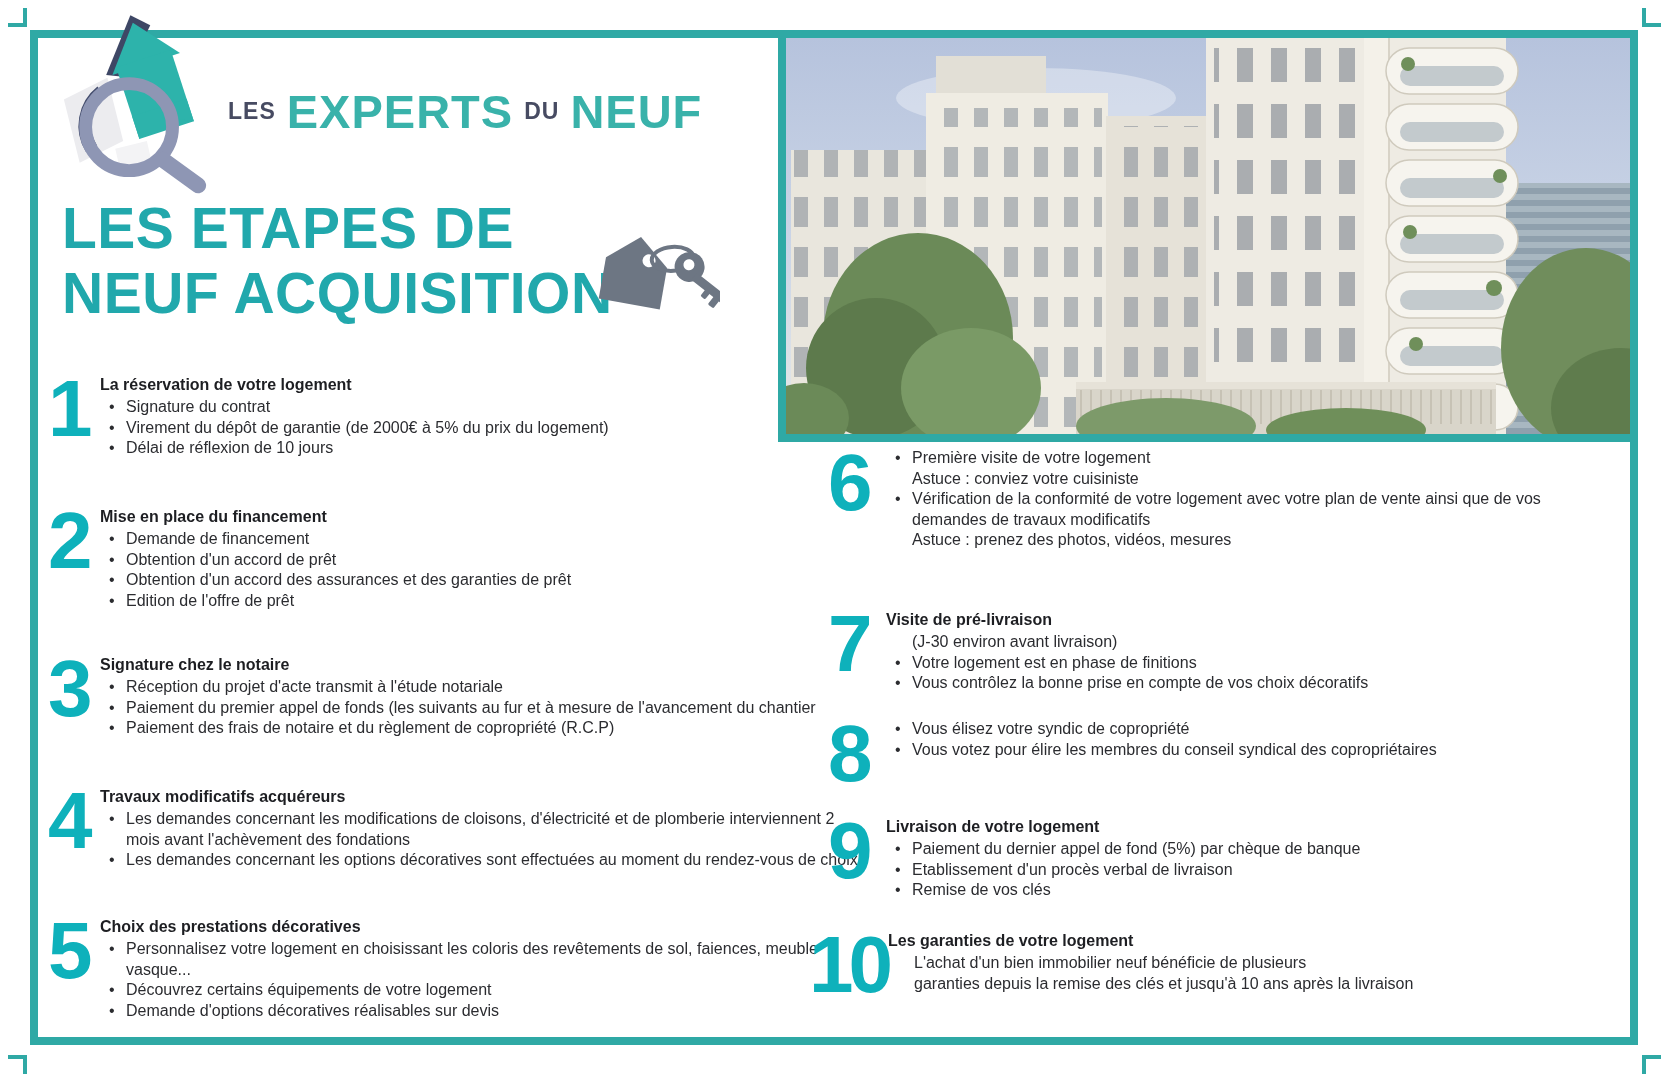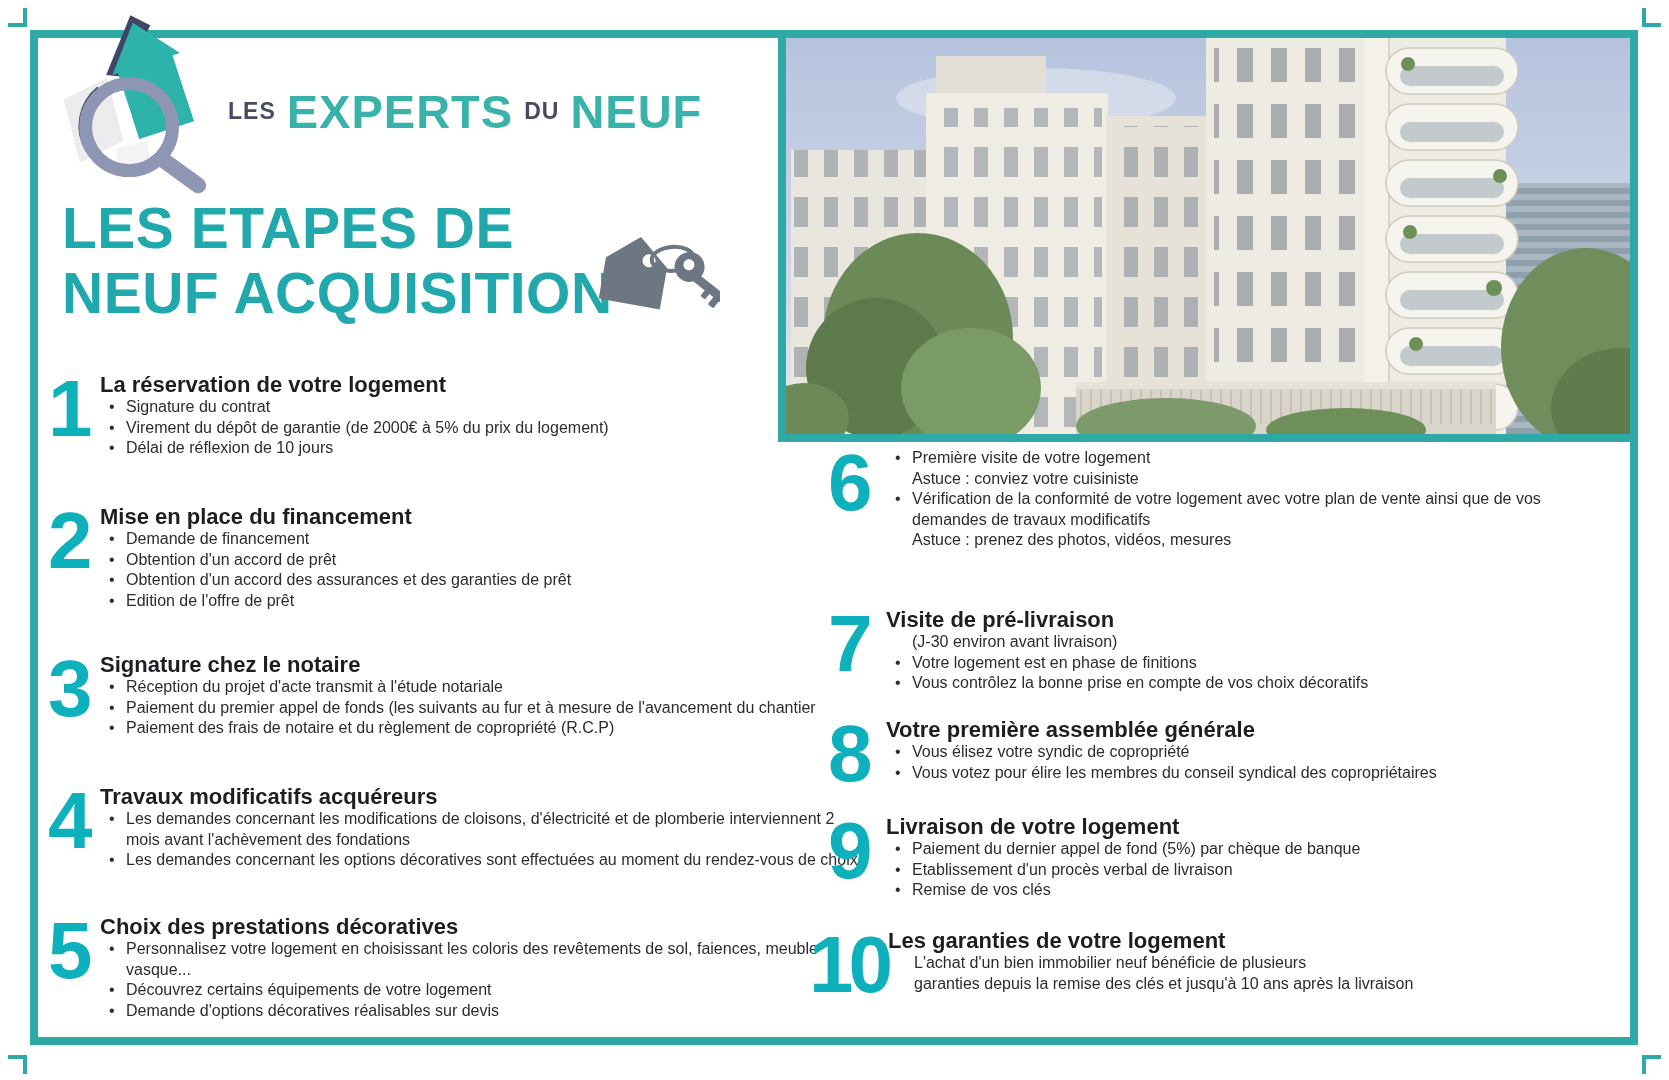--- a/index.html
+++ b/index.html
@@ -68,21 +68,21 @@
   .col-right .step:nth-child(5){top:928px;justify-content:flex-end;}
   .step-num{
     flex:0 0 56px; padding-left:4px; margin-top:4px;
     font-size:80px; font-weight:700; color:var(--teal-bright); line-height:.82;
   }
   .col-right .step-num{flex:0 0 64px; padding-left:6px;}
   .col-right .step:nth-child(5) .step-num{margin-left:-14px; letter-spacing:-5px; padding-left:0;}
   .step-body{flex:1; min-width:0; padding-top:2px;}
   .col-left  .step-body{max-width:760px;}
   .col-right .step-body{max-width:700px;}
-  .step-title{font-size:22px; font-weight:700; color:var(--ink); line-height:21px; margin-bottom:2px;}
+  .step-title{font-size:16px; font-weight:700; color:var(--ink); line-height:21px; margin-bottom:2px;}
   .line{position:relative; padding-left:26px; font-size:16px; line-height:20.5px; color:var(--body);}
   .line.bulleted::before{
     content:"\2022"; position:absolute; left:9px; top:0;
     font-size:16px; color:var(--body);
   }
 </style>
 </head>
 <body>
 
 <div class="frame"></div>
@@ -287,21 +287,20 @@
       <div class="step-body">
         <div class="step-title">Visite de pré-livraison</div>
         <div class="line plain">(J-30 environ avant livraison)</div>
         <div class="line bulleted">Votre logement est en phase de finitions</div>
         <div class="line bulleted">Vous contrôlez la bonne prise en compte de vos choix décoratifs</div>
       </div>
     </div>
     <div class="step">
       <div class="step-num">8</div>
       <div class="step-body">
-        <div class="step-title">Votre première assemblée générale</div>
         <div class="line bulleted">Vous élisez votre syndic de copropriété</div>
         <div class="line bulleted">Vous votez pour élire les membres du conseil syndical des copropriétaires</div>
       </div>
     </div>
     <div class="step">
       <div class="step-num">9</div>
       <div class="step-body">
         <div class="step-title">Livraison de votre logement</div>
         <div class="line bulleted">Paiement du dernier appel de fond (5%) par chèque de banque</div>
         <div class="line bulleted">Etablissement d'un procès verbal de livraison</div>

